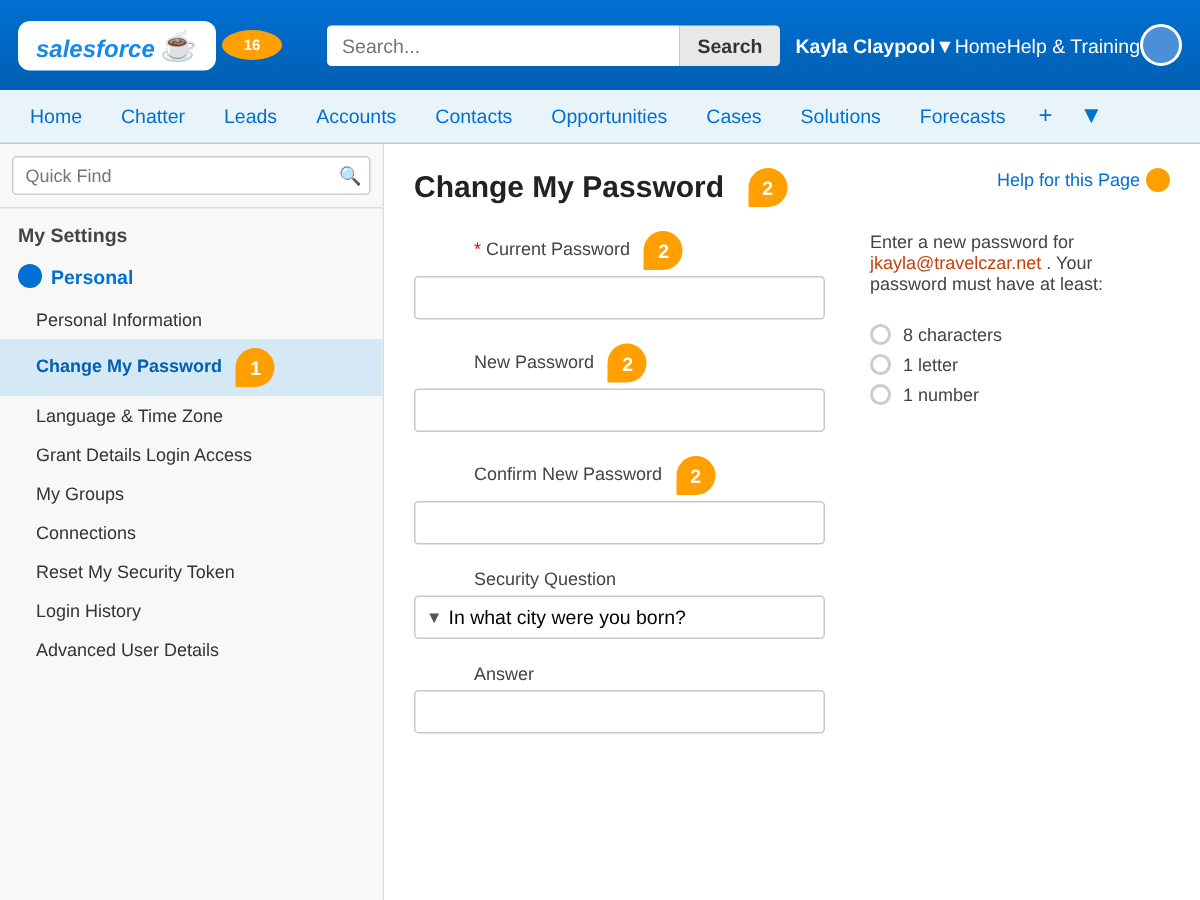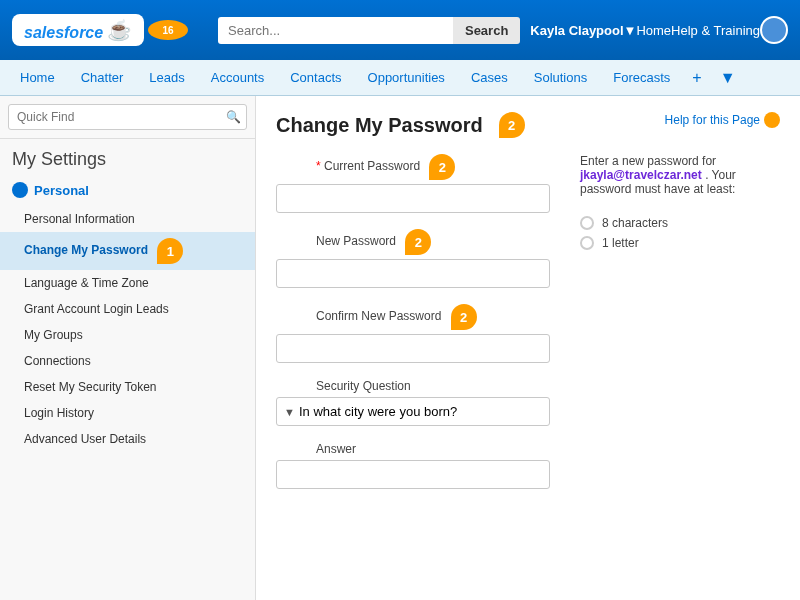--- a/index.html
+++ b/index.html
@@ -151,22 +151,22 @@
     .quick-find-icon {
       position: absolute;
       right: 6px;
       top: 50%;
       transform: translateY(-50%);
       color: #888;
       font-size: 12px;
     }
     .sidebar-section-title {
       padding: 10px 12px 4px;
-      font-size: 18px;
-      font-weight: normal;
+      font-size: 13px;
+      font-weight: bold;
       color: #444;
     }
     .sidebar-group-header {
       padding: 8px 12px;
       display: flex;
       align-items: center;
       gap: 6px;
       color: #0070d2;
       font-size: 13px;
       font-weight: bold;
@@ -294,22 +294,22 @@
       top: 50%;
       transform: translateY(-50%);
       color: #555;
       font-size: 11px;
       pointer-events: none;
     }
     .form-select { padding-left: 22px; }
 
     
     .info-email {
-      font-weight: bold;
-      color: #6d28d9;
+      font-weight: normal;
+      color: #c2410c;
     }
     .radio-option {
       display: flex;
       align-items: center;
       gap: 8px;
       margin: 6px 0;
       font-size: 12px;
     }
     .radio-circle {
       width: 14px; height: 14px;
@@ -373,21 +373,21 @@
     <div class="sidebar-section-title">My Settings</div>
     <div class="sidebar-group-header">
       <div class="person-icon"></div>
       <span>Personal</span>
     </div>
     <div class="sidebar-item">Personal Information</div>
     <div class="sidebar-item active">
       Change My Password <span class="balloon">1</span>
     </div>
     <div class="sidebar-item">Language &amp; Time Zone</div>
-    <div class="sidebar-item">Grant Account Login Leads</div>
+    <div class="sidebar-item">Grant Details Login Access</div>
     <div class="sidebar-item">My Groups</div>
     <div class="sidebar-item">Connections</div>
     <div class="sidebar-item">Reset My Security Token</div>
     <div class="sidebar-item">Login History</div>
     <div class="sidebar-item">Advanced User Details</div>
   </div>
 
   <div class="main-content">
     <div class="page-header">
       <div class="page-title-area">
@@ -454,16 +454,20 @@
         </p>
         <br>
         <div class="radio-option">
           <div class="radio-circle"></div>
           <span>8 characters</span>
         </div>
         <div class="radio-option">
           <div class="radio-circle"></div>
           <span>1 letter</span>
         </div>
+        <div class="radio-option">
+          <div class="radio-circle"></div>
+          <span>1 number</span>
+        </div>
       </div>
     </div>
   </div>
 </div>
 
 </body></html>

